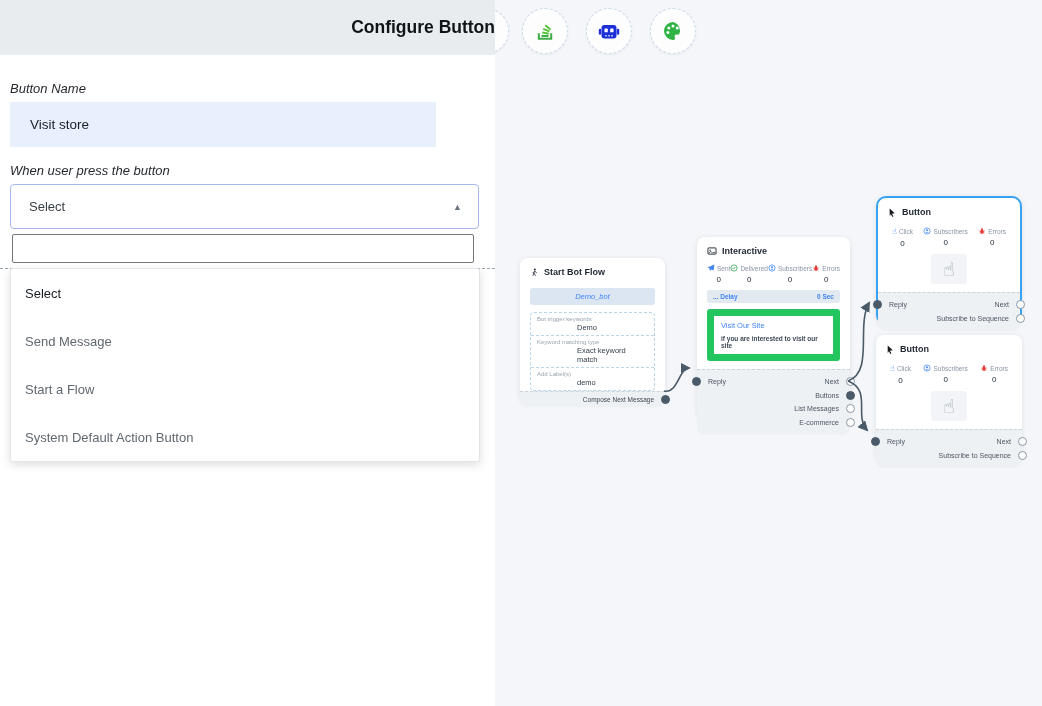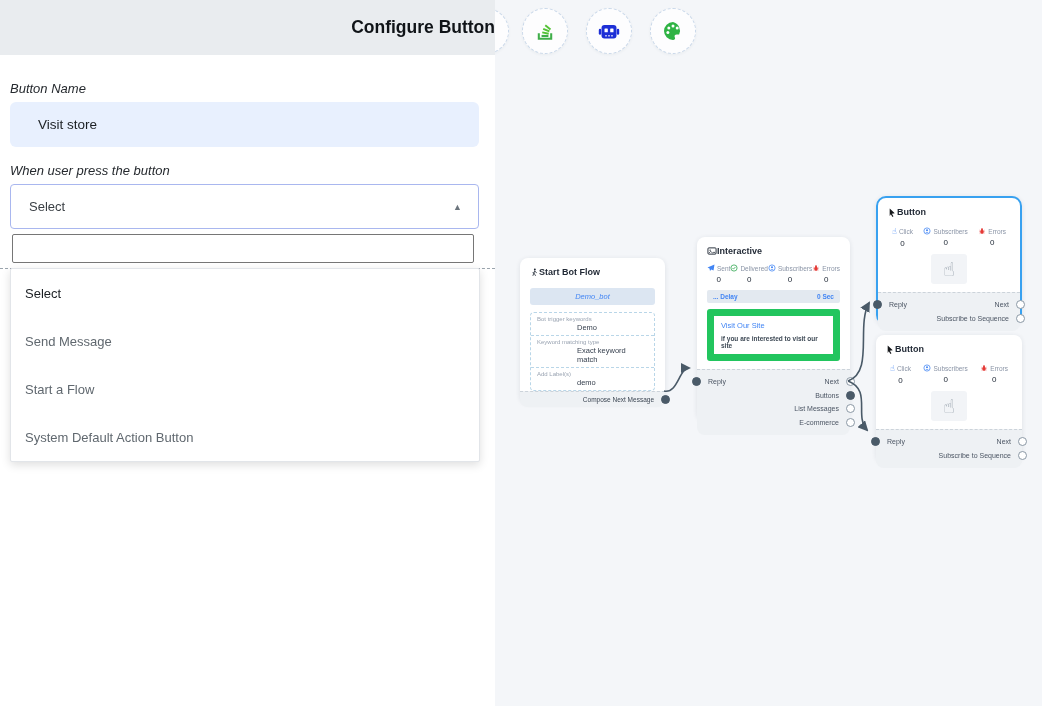--- a/index.html
+++ b/index.html
@@ -12,21 +12,21 @@
 
   .tool-circle { position:absolute; width:46px; height:46px; border-radius:50%;
     background:#fdfdfe; border:1.5px dashed #c9d8ea; display:flex;
     align-items:center; justify-content:center; z-index:2;
     box-shadow:0 1px 3px rgba(30,60,90,.06); }
 
   
   .node { position:absolute; background:#fff; border-radius:8px; z-index:2;
     box-shadow:0 1px 5px rgba(25,39,70,.10); display:flex; flex-direction:column; }
   .node-selected { border:2px solid #38a1f0; border-radius:10px; }
-  .node-title { display:flex; align-items:center; font-size:9px;
+  .node-title { display:flex; align-items:center; gap:5px; font-size:9px;
     font-weight:bold; color:#1f2733; padding:9px 10px 4px 10px; }
   .stats { display:flex; justify-content:space-between; padding:4px 10px 0 10px; }
   .stats.three { padding:6px 14px 0 14px; }
   .stat { text-align:center; }
   .stat-label { display:flex; align-items:center; gap:2px; font-size:6.5px; color:#8a94a6; }
   .stat-value { font-size:8px; color:#222b38; margin-top:3px; }
 
   .pill { margin:7px 10px 0 10px; background:#dce6f2; color:#4285f4;
     font-size:7.5px; text-align:center; padding:4px 0; border-radius:3px;font-style:italic; }
   .fields { margin:7px 10px 0 10px; border:1px dashed #b9d6e8; border-radius:4px; }
@@ -64,22 +64,22 @@
 
   
   .panel { position:absolute; left:0; top:0; width:495px; height:706px;
     background:#fff; z-index:10; }
   .panel-header { position:absolute; left:0; top:0; width:100%; height:55px;
     background:#e9ecef; display:flex; align-items:center; justify-content:flex-end; }
   .panel-title { font-size:17.5px; font-weight:bold; color:#101418; }
   .guide-line { position:absolute; left:0; top:268px; width:100%;
     border-top:1px dashed #9aa4ad; z-index:1; }
   .field-label { position:absolute; left:10px; font-size:13px; color:#25292e; z-index:2;font-style:italic; }
-  .text-input { position:absolute; left:10px; width:469px; height:45px;
-    background:#e8f0fe; border:none; border-radius:6px; padding:0 28px;
+  .text-input { position:absolute; left:10px; width:426px; height:45px;
+    background:#e8f0fe; border:none; border-radius:0; padding:0 20px;
     font-size:13.5px; color:#1b1f23; z-index:2;
     font-family:"Liberation Sans","DejaVu Sans",sans-serif; }
   .select-box { position:absolute; left:10px; top:184px; width:469px; height:45px;
     background:#fff; border:1px solid #a9b7ef; border-radius:4px; display:flex;
     align-items:center; justify-content:space-between; padding:0 16px 0 18px;
     font-size:13px; color:#3a3f44; z-index:3; }
   .caret-up { font-size:9px; color:#6c757d; }
   .search-input { position:absolute; left:12px; top:234px; width:462px; height:29px;
     border:1px solid #767676; border-radius:2px; background:#fff; padding:0 8px;
     font-size:13px; z-index:3;

